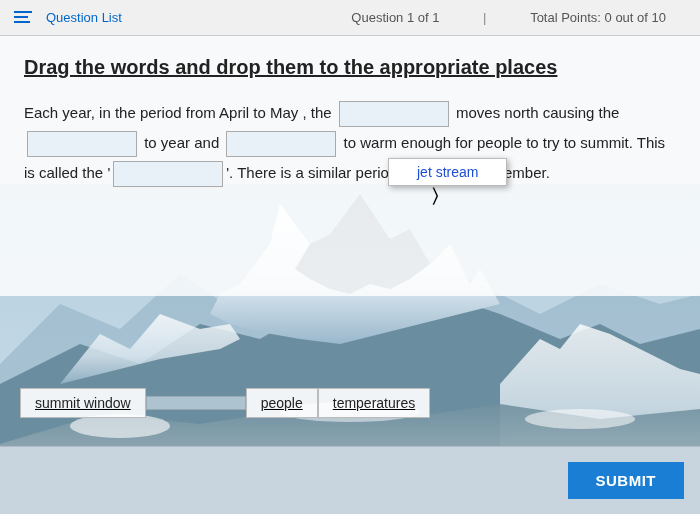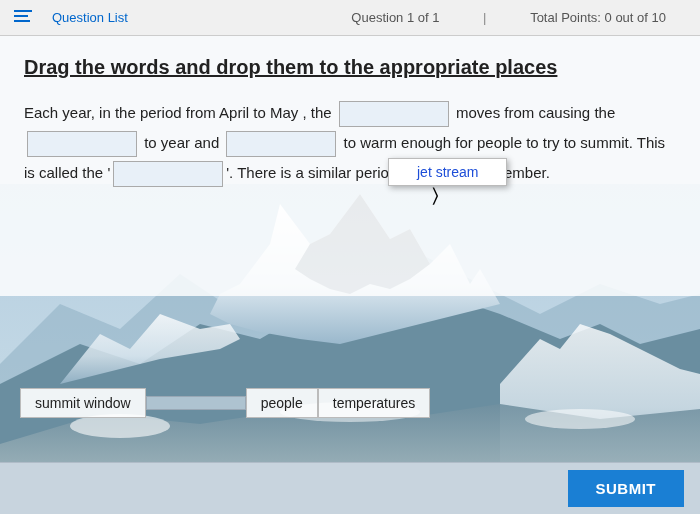--- a/index.html
+++ b/index.html
@@ -21,22 +21,22 @@
       display: flex;
       align-items: center;
       justify-content: space-between;
       padding: 0 14px;
       font-size: 13px;
       color: #333;
     }
 
     #header-left {
       display: flex;
-      align-items: flex-start;
-      gap: 20px;
+      align-items: center;
+      gap: 14px;
       color: #0066cc;
       cursor: pointer;
     }
 
     #header-right {
       color: #555;
       font-size: 13px;
     }
 
     #header-right span {
@@ -123,20 +123,21 @@
     }
 
     
     #word-bank {
       position: absolute;
       bottom: 96px;
       left: 20px;
       display: flex;
       align-items: center;
       z-index: 10;
+      text-decoration: underline;
     }
 
     .word-chip {
       display: inline-block;
       padding: 6px 14px;
       border: 1px solid #bbb;
       background: rgba(255,255,255,0.9);
       font-size: 14px;
       color: #222;
       cursor: grab;
@@ -147,21 +148,21 @@
       background: rgba(220,230,240,0.6);
       border: 1px solid #99a8b5;
     }
 
     
     #bottom-bar {
       position: absolute;
       bottom: 0;
       left: 0;
       right: 0;
-      height: 52px;
+      height: 68px;
       background: #c8d4de;
       border-top: 1px solid #b0bcc8;
       display: flex;
       align-items: center;
       justify-content: flex-end;
       padding: 0 16px;
     }
 
     #submit-button {
       background: #1a7fd4;
@@ -239,21 +240,21 @@
 
     <ellipse cx="120" cy="242" rx="50" ry="12" fill="white" opacity="0.6"></ellipse>
     <ellipse cx="350" cy="228" rx="70" ry="10" fill="white" opacity="0.5"></ellipse>
     <ellipse cx="580" cy="235" rx="55" ry="10" fill="white" opacity="0.55"></ellipse>
   </svg>
 
   <div id="content-box">
     <div id="question-instruction">Drag the words and drop them to the appropriate places</div>
 
     <div id="passage">
-      <span>Each year, in the period from April to May , the </span><span class="drop-slot"></span><span> moves from causing the </span><span class="drop-slot"></span><span> to year and </span><span class="drop-slot"></span><span> to warm enough for people to try to summit. This is called the '</span><span class="drop-slot"></span><span>'. There is a similar period each fall in November.</span>
+      <span>Each year, in the period from April to May , the </span><span class="drop-slot"></span><span> moves north causing the </span><span class="drop-slot"></span><span> to year and </span><span class="drop-slot"></span><span> to warm enough for people to try to summit. This is called the '</span><span class="drop-slot"></span><span>'. There is a similar period each fall in November.</span>
     </div>
   </div>
 
   <div id="jet-stream-floating">
     <span>jet stream</span>
   </div>
 
   <div id="cursor-hand">〉</div>
 
   <div id="word-bank">

